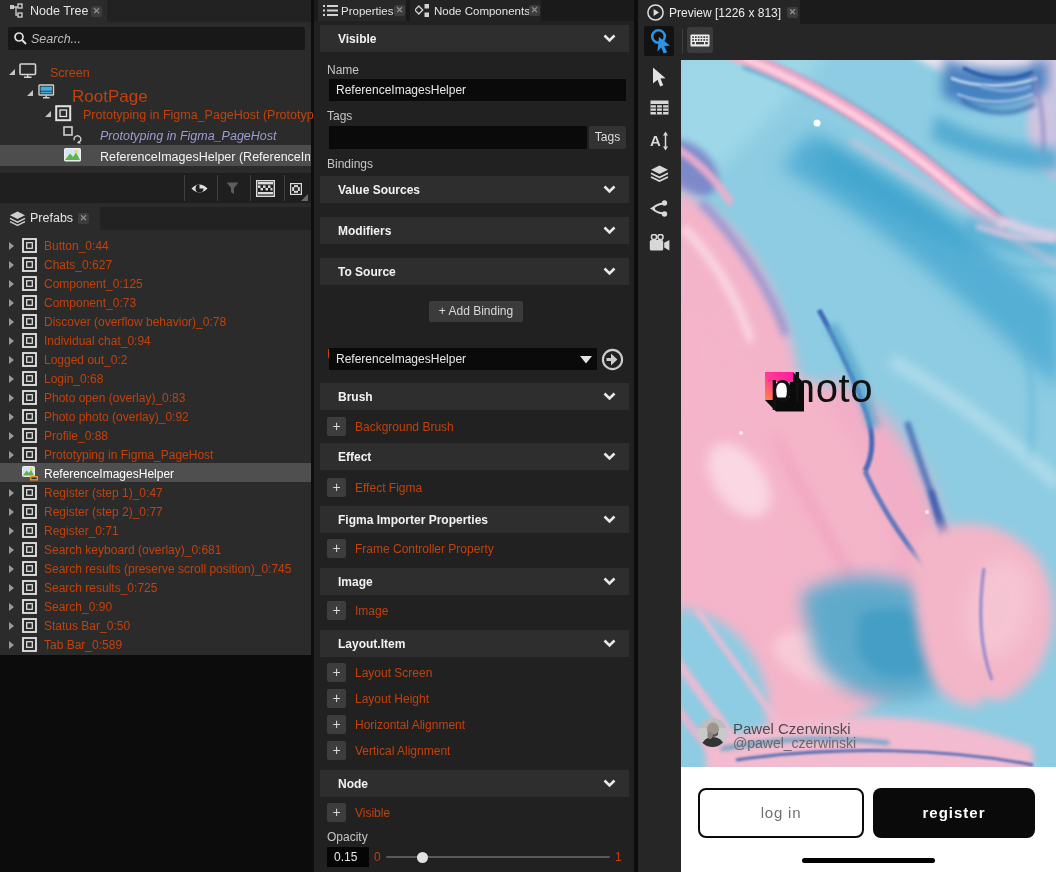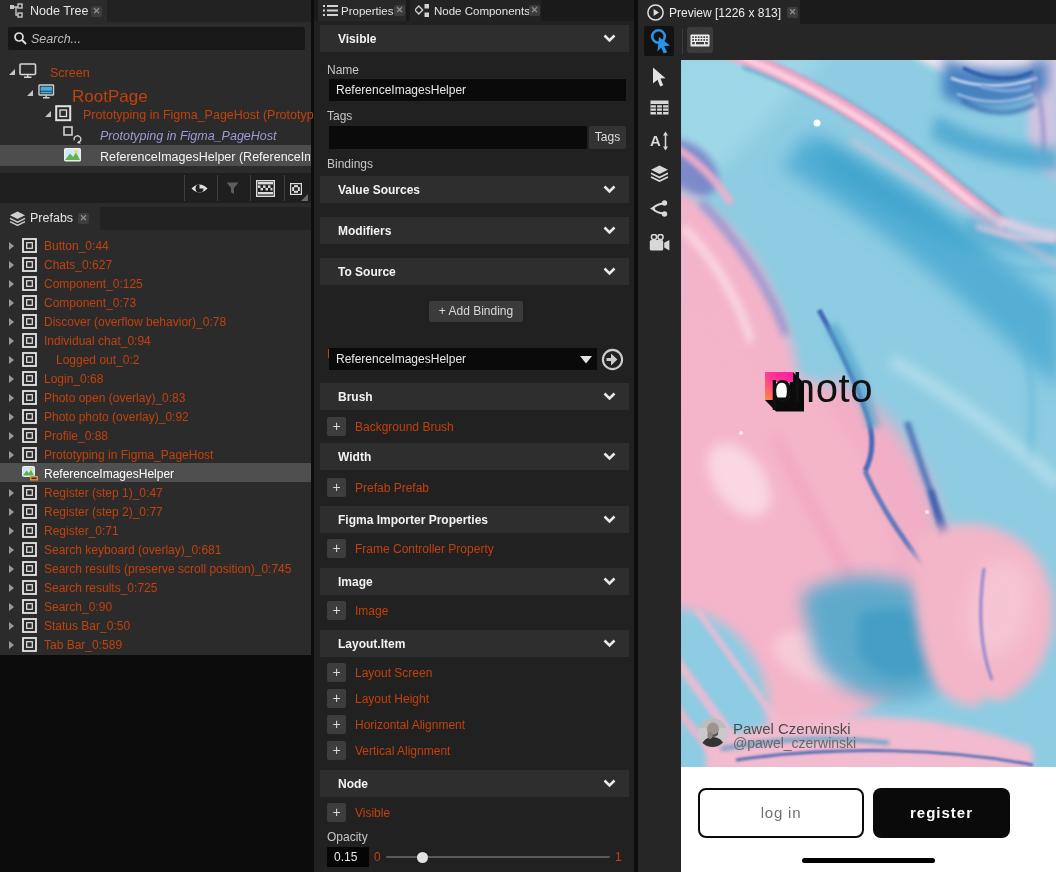--- a/index.html
+++ b/index.html
@@ -154,21 +154,21 @@
 <svg class="ab" style="left:22px;top:333px" width="15" height="15">
     <rect x="1" y="1" width="13" height="13" fill="none" stroke="#e6e6e6" stroke-width="1.8"></rect>
     <rect x="4.7" y="4.7" width="5.6" height="5.6" fill="none" stroke="#e6e6e6" stroke-width="1.2"></rect>
   </svg>
 <span class="t" style="left:44px;top:334px">Individual chat_0:94</span>
 <div class="pr-tri" style="left:9px;top:356px"></div>
 <svg class="ab" style="left:22px;top:352px" width="15" height="15">
     <rect x="1" y="1" width="13" height="13" fill="none" stroke="#e6e6e6" stroke-width="1.8"></rect>
     <rect x="4.7" y="4.7" width="5.6" height="5.6" fill="none" stroke="#e6e6e6" stroke-width="1.2"></rect>
   </svg>
-<span class="t" style="left:56px;top:353px">Logged out_0:2</span>
+<span class="t" style="left:44px;top:353px">Logged out_0:2</span>
 <div class="pr-tri" style="left:9px;top:375px"></div>
 <svg class="ab" style="left:22px;top:371px" width="15" height="15">
     <rect x="1" y="1" width="13" height="13" fill="none" stroke="#e6e6e6" stroke-width="1.8"></rect>
     <rect x="4.7" y="4.7" width="5.6" height="5.6" fill="none" stroke="#e6e6e6" stroke-width="1.2"></rect>
   </svg>
 <span class="t" style="left:44px;top:372px">Login_0:68</span>
 <div class="pr-tri" style="left:9px;top:394px"></div>
 <svg class="ab" style="left:22px;top:390px" width="15" height="15">
     <rect x="1" y="1" width="13" height="13" fill="none" stroke="#e6e6e6" stroke-width="1.8"></rect>
     <rect x="4.7" y="4.7" width="5.6" height="5.6" fill="none" stroke="#e6e6e6" stroke-width="1.2"></rect>
@@ -322,27 +322,27 @@
   </svg>
 <div class="bar" style="top:383px">
     <b>Brush</b>
     <svg class="chev" width="13" height="9">
       <path d="M1.5,1.5 L6.5,6.5 L11.5,1.5" fill="none" stroke="#e8e8e8" stroke-width="2.6"></path>
     </svg>
   </div>
 <div class="plus" style="top:417px">+</div>
 <span class="t" style="left:355px;top:420px">Background Brush</span>
 <div class="bar" style="top:443px">
-    <b>Width</b>
+    <b>Effect</b>
     <svg class="chev" width="13" height="9">
       <path d="M1.5,1.5 L6.5,6.5 L11.5,1.5" fill="none" stroke="#e8e8e8" stroke-width="2.6"></path>
     </svg>
   </div>
 <div class="plus" style="top:478px">+</div>
-<span class="t" style="left:355px;top:481px">Prefab Prefab</span>
+<span class="t" style="left:355px;top:481px">Effect Figma</span>
 <div class="bar" style="top:506px">
     <b>Figma Importer Properties</b>
     <svg class="chev" width="13" height="9">
       <path d="M1.5,1.5 L6.5,6.5 L11.5,1.5" fill="none" stroke="#e8e8e8" stroke-width="2.6"></path>
     </svg>
   </div>
 <div class="plus" style="top:539px">+</div>
 <span class="t" style="left:355px;top:542px">Frame Controller Property</span>
 <div class="bar" style="top:568px">
     <b>Image</b>
@@ -443,21 +443,21 @@
     <polygon points="0,8.5 5,5.6 5,11.4" fill="#d8d8d8"></polygon>
   </svg>
 <svg class="ab" style="left:649px;top:234px" width="21" height="17">
     <circle cx="5" cy="3" r="2.6" fill="none" stroke="#d8d8d8" stroke-width="1.5"></circle>
     <circle cx="11.5" cy="3" r="2.6" fill="none" stroke="#d8d8d8" stroke-width="1.5"></circle>
     <rect x="0.8" y="6" width="13.4" height="10.4" rx="1.5" fill="#d8d8d8"></rect>
     <polygon points="15.2,8.8 20.4,6 20.4,16.4 15.2,13.6" fill="#d8d8d8"></polygon>
   </svg>
 <div class="ab" style="left:681px;top:767px;width:375px;height:105px;background:#ffffff"></div>
 <div class="ab" style="left:698px;top:788px;width:166px;height:50px;background:#ffffff;border:2px solid #0a0a0a;border-radius:8px;color:#707070;font-size:15px;letter-spacing:0.8px;text-align:center;line-height:46px">log in</div>
-<div class="ab" style="left:873px;top:788px;width:137px;height:50px;background:#0a0a0a;border-radius:8px;color:#ffffff;font-size:15px;font-weight:bold;letter-spacing:1px;text-align:center;line-height:50px">register</div>
+<div class="ab" style="left:873px;top:788px;width:162px;height:50px;background:#0a0a0a;border-radius:8px;color:#ffffff;font-size:15px;font-weight:bold;letter-spacing:1px;text-align:center;line-height:50px">register</div>
 <div class="ab" style="left:802px;top:858px;width:133px;height:5px;background:#000000;border-radius:2.5px"></div>
 
 <svg class="ab" style="left:681px;top:60px" width="375" height="707" viewBox="0 0 375 707">
 <defs>
 <filter id="b1" x="-150%" y="-150%" width="400%" height="400%">
         <feGaussianBlur stdDeviation="1.2"></feGaussianBlur>
       </filter>
 <filter id="b2" x="-150%" y="-150%" width="400%" height="400%">
         <feGaussianBlur stdDeviation="2"></feGaussianBlur>
       </filter>

